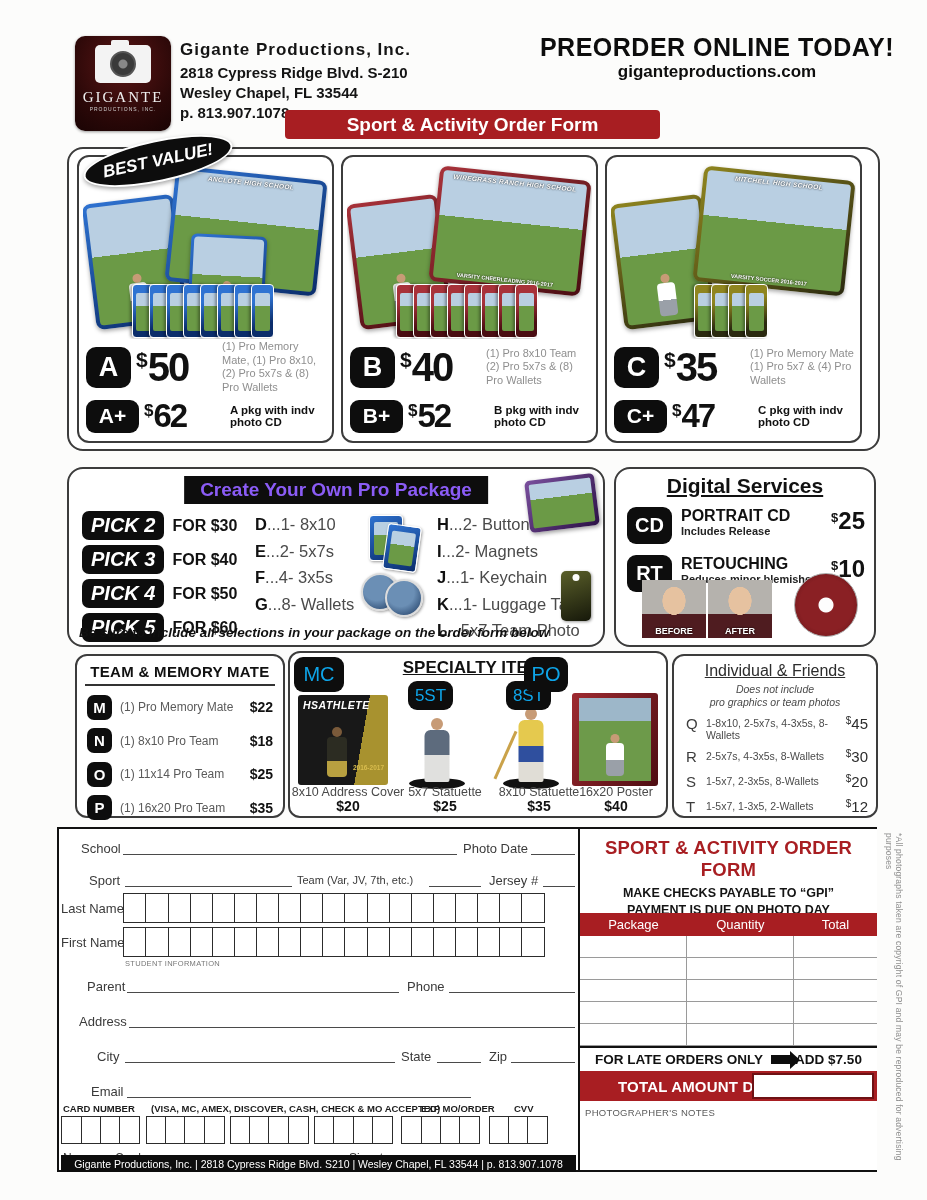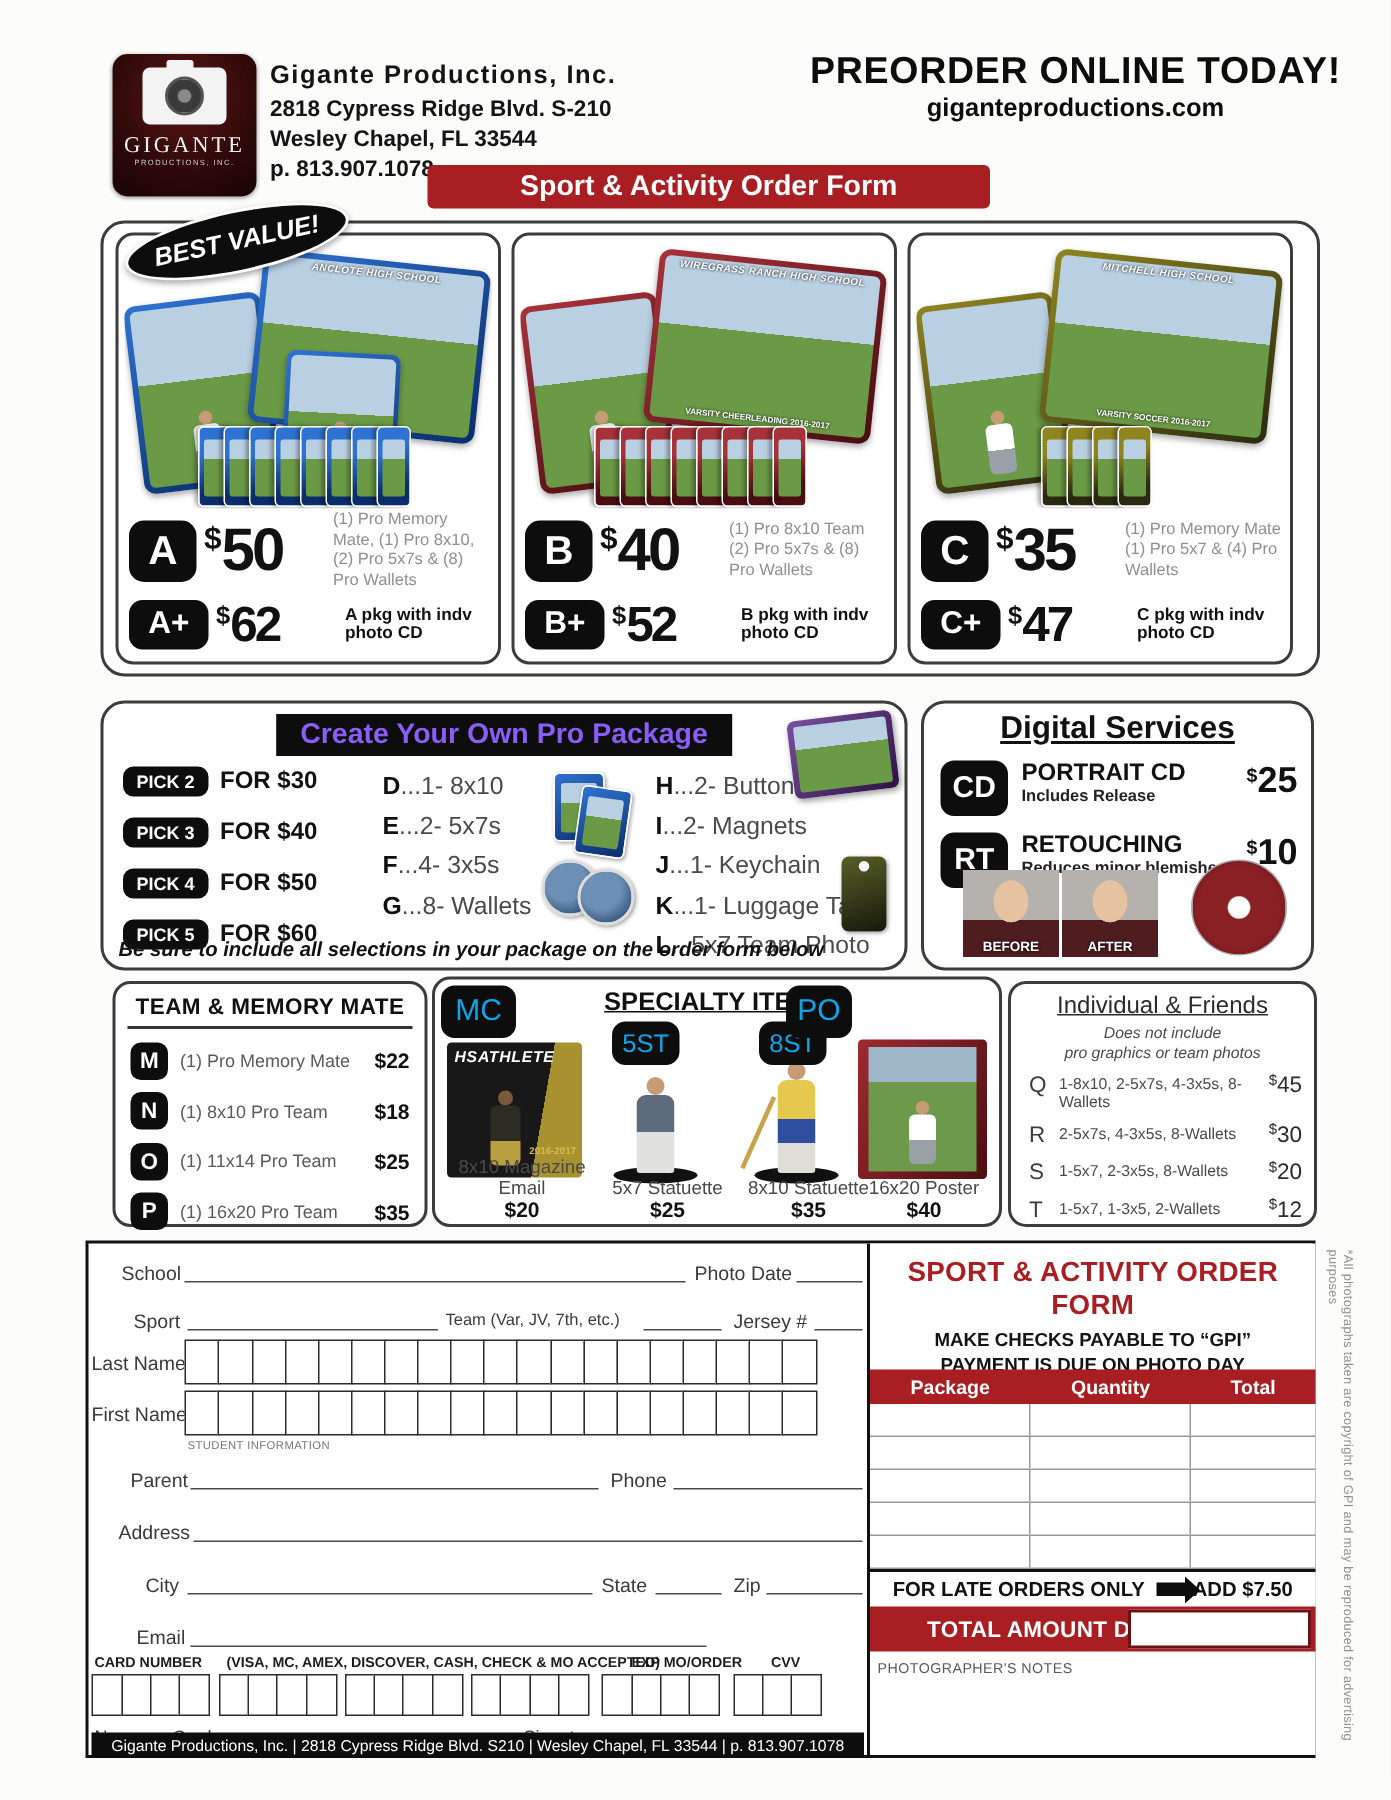--- a/index.html
+++ b/index.html
@@ -62,21 +62,21 @@
   .p-cur-sm { font-size:17px; font-weight:800; vertical-align:11px; }
   .p-val-sm { font-size:33px; font-weight:800; letter-spacing:-2px; }
   .p-desc { flex:1; font-size:11px; line-height:13.5px; color:#8f8f8f; padding-left:2px; }
   .p-desc-bold { flex:1; font-size:11.5px; font-weight:800; color:#111; padding-left:2px; }
 
   
   .create-box { position:absolute; left:67px; top:467px; width:538px; height:180px; border:2px solid #3c3c3c; border-radius:16px; background:#fff; }
   .create-title { position:absolute; left:50%; top:7px; transform:translateX(-50%); background:#0d0d0d; color:#8b5cf6;
     font-weight:800; font-size:19px; padding:3px 16px; white-space:nowrap; }
   .pick-row { position:absolute; left:13px; display:flex; align-items:center; }
-  .pick-badge { background:#0d0d0d; color:#fff; font-weight:800; font-size:12px; padding:3px 9px; border-radius:7px; }
+  .pick-badge { background:#0d0d0d; color:#fff; font-weight:800; font-size:20px; padding:3px 9px; border-radius:7px;font-style:italic; }
   .pick-price { font-weight:800; font-size:16px; margin-left:8px; }
   .item-col { position:absolute; top:42px; font-size:16.5px; line-height:26.5px; color:#4a4a4a; }
   .item-letter { font-weight:800; color:#111; }
   .create-note { position:absolute; left:10px; bottom:5px; font-size:13.5px; font-weight:800; font-style:italic; color:#111; white-space:nowrap; }
   .thumb-cards { position:absolute; left:300px; top:46px; width:54px; height:62px; }
   .thumb-card { position:absolute; width:34px; height:46px; border-radius:4px; background:linear-gradient(150deg,#2f73d2,#0b2d6b); border:1px solid #fff; box-shadow:1px 1px 3px rgba(0,0,0,.4); }
   .thumb-card.c2 { left:16px; top:10px; transform:rotate(8deg); }
   .thumb-card::after { content:""; position:absolute; inset:6px 4px 5px 4px; background:linear-gradient(#b9cfe2 0 40%, #6b9a46 40% 100%); border-radius:2px; }
   .thumb-buttons { position:absolute; left:292px; top:104px; width:66px; height:46px; }
   .thumb-btn { position:absolute; width:38px; height:38px; border-radius:50%; background:radial-gradient(circle at 40% 35%, #6b8fb5 0 45%, #17335a 100%); border:2px solid #dcdcdc; box-shadow:1px 1px 3px rgba(0,0,0,.4); }
@@ -174,21 +174,21 @@
   .gcell { width:21px; height:28px; border:1.7px solid #2c2c2c; background:#fff; margin-left:-1.7px; }
   .card-strip { position:absolute; display:flex; align-items:center; }
   .gap-sm { width:7px; } .gap-md { width:10px; }
   .form-footer { position:absolute; left:2px; width:515px; top:326px; height:17px; background:#0d0d0d; color:#fff;
     font-size:10.5px; display:flex; align-items:center; justify-content:center; white-space:nowrap; }
 
   .order-panel { position:absolute; left:519px; top:0; width:299px; height:341px; border-left:2px solid #111; background:#fff; }
   .op-title { margin-top:8px; text-align:center; color:#a81e22; font-weight:800; font-size:18.5px; letter-spacing:.2px; }
   .op-lines { margin-top:4px; text-align:center; font-weight:800; font-size:12.5px; line-height:16.5px; color:#141414; }
   .op-table { position:absolute; left:0; right:0; top:84px; }
-  .ot-head { display:flex; height:23px; background:#a81e22; color:#fff; font-weight:700; font-size:13px; align-items:center; }
+  .ot-head { display:flex; height:23px; background:#a81e22; color:#fff; font-weight:400; font-size:13px; align-items:center; }
   .ot-head div { text-align:center; }
   .ot-h1 { width:36%; } .ot-h2 { width:36%; } .ot-h3 { width:28%; }
   .ot-row { display:flex; height:22px; border-bottom:1.5px solid #9a9a9a; }
   .ot-cell { border-right:1.5px solid #9a9a9a; }
   .ot-cell:nth-child(1) { width:36%; } .ot-cell:nth-child(2) { width:36%; } .ot-cell:nth-child(3) { width:28%; border-right:none; }
   .late-row { position:absolute; left:0; right:0; top:217px; height:25px; border-top:2px solid #111; display:flex;
     align-items:center; justify-content:center; font-weight:800; font-size:13.5px; background:#fff; }
   .late-arrow { display:inline-block; position:relative; width:20px; height:9px; background:#0d0d0d; margin:0 4px 0 8px; }
   .late-arrow::after { content:""; position:absolute; right:-9px; top:-4.5px; border-left:10px solid #0d0d0d; border-top:9px solid transparent; border-bottom:9px solid transparent; }
   .total-bar { position:absolute; left:0; right:0; top:242px; height:30px; background:#a81e22; display:flex; align-items:center; }
@@ -462,21 +462,21 @@
         <div class="stick"></div>
         <div class="head"></div>
         <div class="fig"></div>
       </div>
     <div class="poster">
         <div class="poster-inner">
           <div class="player"></div>
         </div>
       </div>
     <div class="spec-cap cap-1">
-      <div>8x10 Magazine Email</div>
+      <div>8x10 Address Cover</div>
         <div class="spec-price">$20</div>
     </div>
     <div class="spec-cap cap-2">
       <div>5x7 Statuette</div>
         <div class="spec-price">$25</div>
     </div>
     <div class="spec-cap cap-3">
       <div>8x10 Statuette</div>
         <div class="spec-price">$35</div>
     </div>

